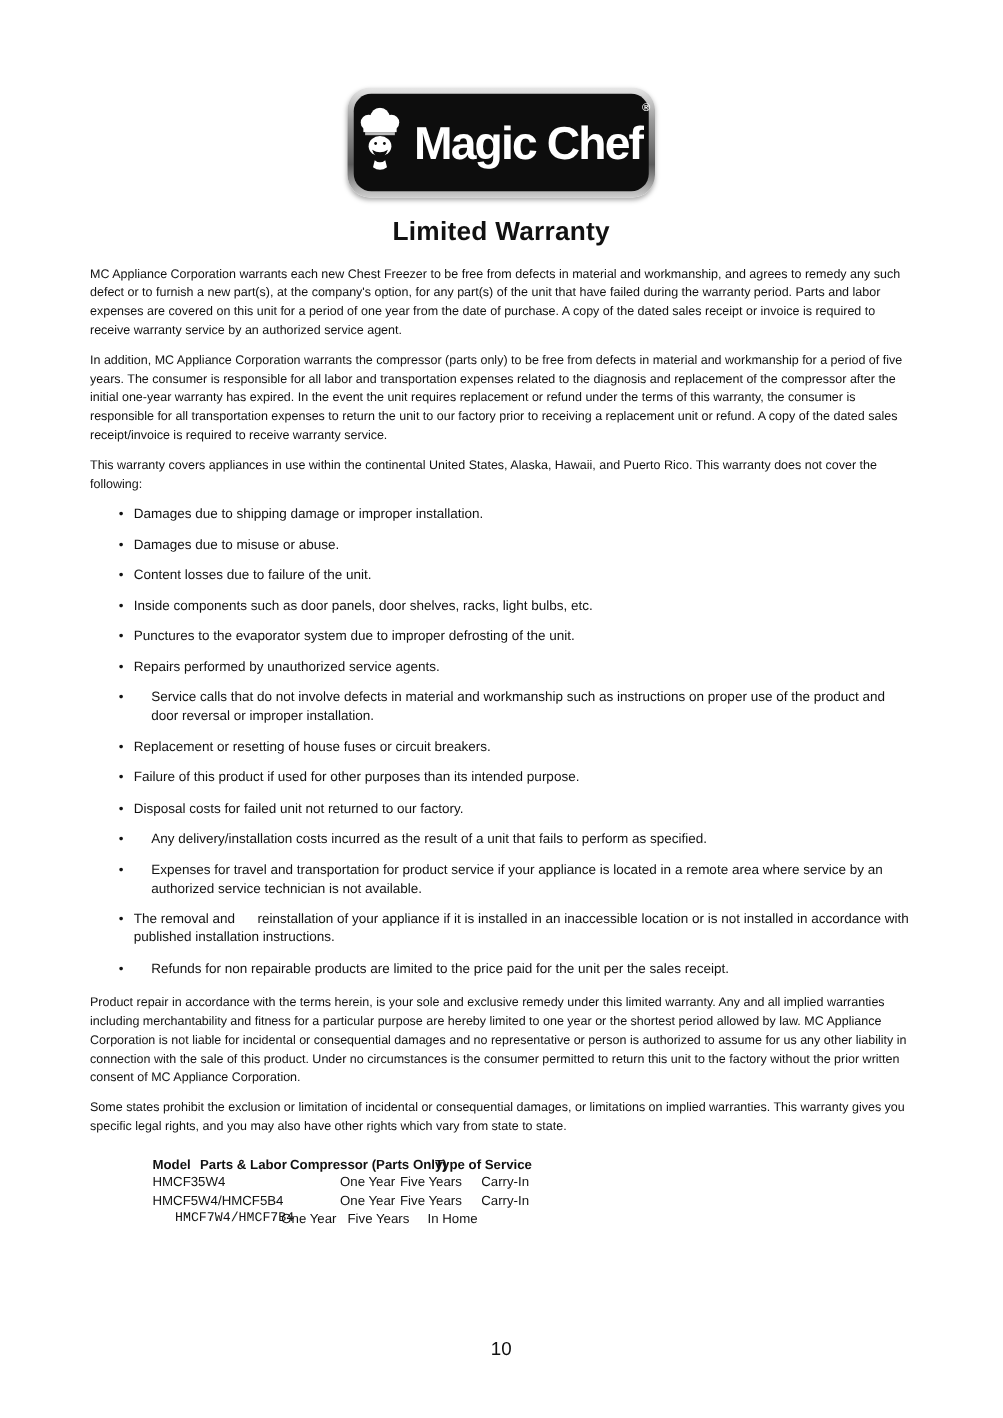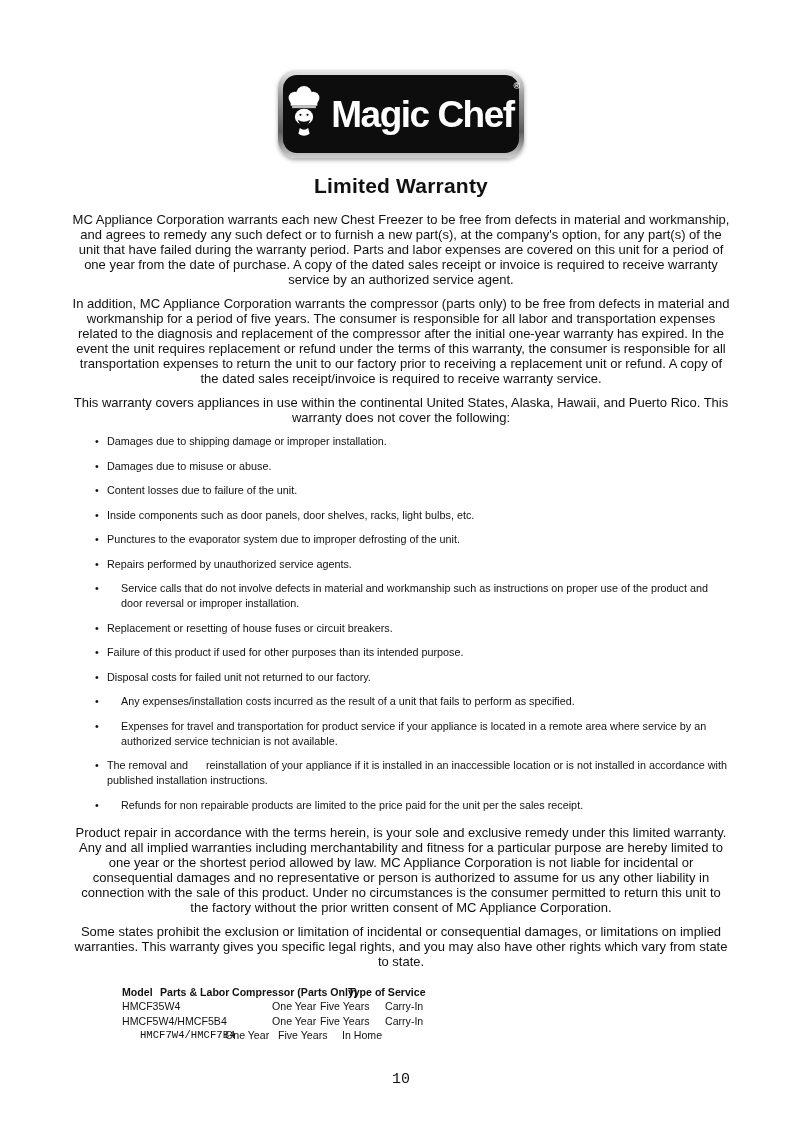--- a/index.html
+++ b/index.html
@@ -18,21 +18,21 @@
     width:100%; height:100%; border-radius:14px; background:#0d0d0d;
     display:flex; align-items:center; justify-content:center; gap:6px;
   }
   .logo-text { color:#fff; font-weight:bold; font-size:37px; letter-spacing:-1.5px; line-height:1; }
   .logo-reg { color:#fff; font-size:9px; vertical-align:top; position:relative; top:-14px; }
 
   
   .title { text-align:center; font-size:21px; font-weight:bold; letter-spacing:.2px; margin:4px 0 14px 0; }
 
   
-  .para { font-size:13px; line-height:15px; margin-bottom:9px; text-align:center; }
+  .para { font-size:10px; line-height:15px; margin-bottom:9px; text-align:left; }
 
   
   .bullets { margin:3px 0 12px 23px; }
   .li { display:flex; margin-bottom:9.5px; font-size:10.8px; line-height:15px; }
   .li .b { width:12px; flex:0 0 auto; }
   .li .t { flex:1; white-space:pre-wrap; }
   .bullets .li:nth-child(7) .b,
   .bullets .li:nth-child(11) .b,
   .bullets .li:nth-child(12) .b,
   .bullets .li:nth-child(14) .b { width:26px; }
@@ -46,21 +46,21 @@
   .thead span { font-weight:bold; }
   .thead .c1 { left:2px; }  .thead .c2 { left:40px; } .thead .c3 { left:112px; } .thead .c4 { left:228px; }
   .r12 .c1 { left:2px; }    .r12 .c2 { left:152px; } .r12 .c3 { left:200px; }  .r12 .c4 { left:265px; }
   .r3  .c1 { left:20px;font-family:Liberation Mono, monospace; }    .r3  .c2 { left:105px; } .r3  .c3 { left:158px; }  .r3  .c4 { left:222px; }
 
   
   .footer { margin-top:32px; font-size:10.8px; line-height:15px; }
   .footer .bold { font-weight:bold; }
 
   .page-number { position:absolute; left:0; right:0; bottom:46px; text-align:center;
-    font-family:Liberation Mono, monospace; font-size:15px; color:#111; }
+    font-family:Liberation Sans, sans-serif; font-size:15px; color:#111; }
 </style>
 </head>
 <body>
 
 <div class="page">
 
   <div class="logo-wrap">
     <div class="logo-badge">
       <div class="logo-inner">
         <span>
@@ -124,21 +124,21 @@
     <div class="li">
         <span class="b">•</span>
         <span class="t">Failure of this product if used for other purposes than its intended purpose.</span>
       </div>
     <div class="li">
         <span class="b">•</span>
         <span class="t">Disposal costs for failed unit not returned to our factory.</span>
       </div>
     <div class="li">
         <span class="b">•</span>
-        <span class="t">Any expenses/installation costs incurred as the result of a unit that fails to perform as specified.</span>
+        <span class="t">Any delivery/installation costs incurred as the result of a unit that fails to perform as specified.</span>
       </div>
     <div class="li">
         <span class="b">•</span>
         <span class="t">Expenses for travel and transportation for product service if your appliance is located in a remote area where service by an authorized service technician is not available.</span>
       </div>
     <div class="li">
         <span class="b">•</span>
         <span class="t">The removal and      reinstallation of your appliance if it is installed in an inaccessible location or is not installed in accordance with published installation instructions.</span>
       </div>
     <div class="li">

